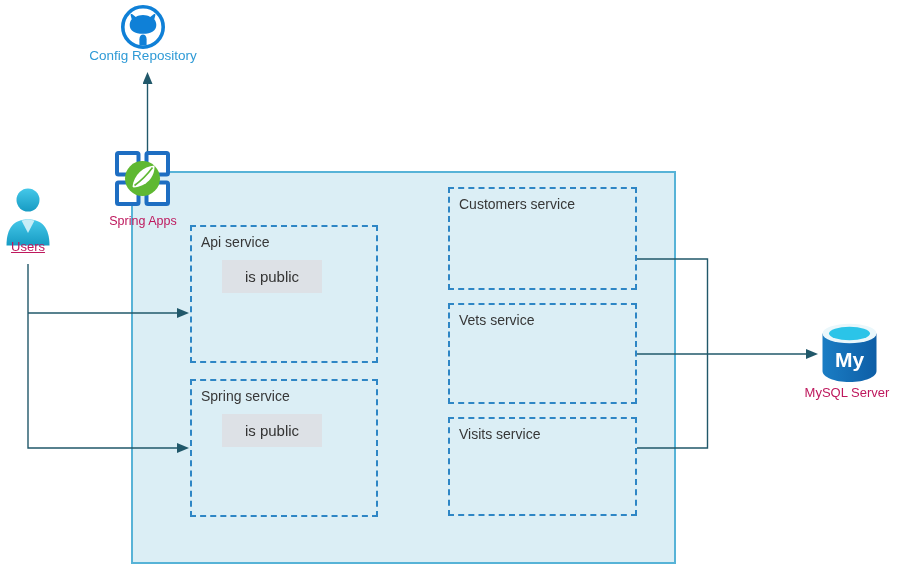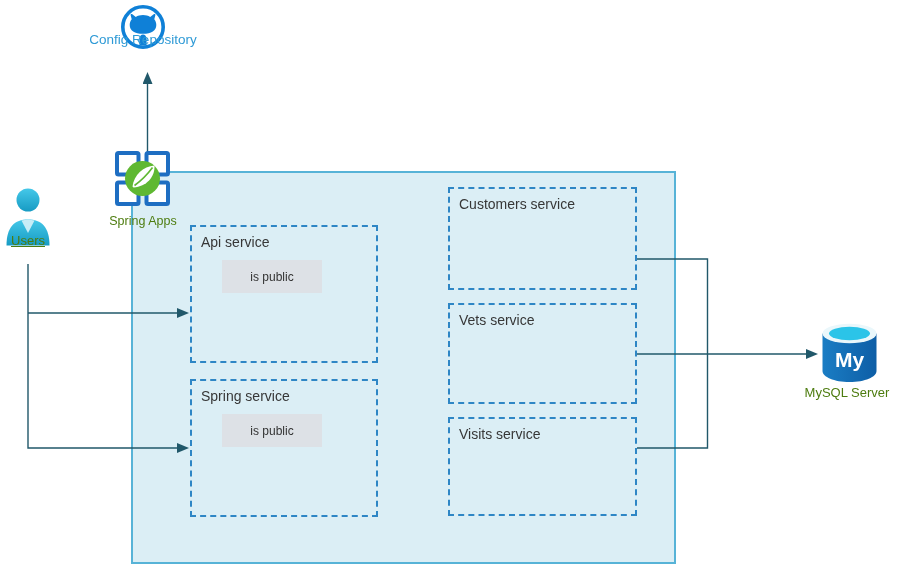--- a/index.html
+++ b/index.html
@@ -14,37 +14,37 @@
 
   .service-box {
     position:absolute; border:2px dashed #2e86c5; z-index:3; background:transparent;
   }
   .service-box .title {
     padding:7px 0 0 9px; font-size:14px; color:#373737; white-space:nowrap;
   }
   .badge {
     position:absolute; left:30px; top:33px; width:100px; height:33px;
     background:#dde1e6; display:flex; align-items:center; justify-content:center;
-    font-size:12px; color:#333333;
+    font-size:15px; color:#333333;
   }
   .box-api      { left:190px; top:225px; width:188px; height:138px; }
   .box-admin    { left:190px; top:379px; width:188px; height:138px; }
   .box-customers{ left:448px; top:187px; width:189px; height:103px; }
   .box-vets     { left:448px; top:303px; width:189px; height:101px; }
   .box-visits   { left:448px; top:417px; width:189px; height:99px;  }
 
   .icon { position:absolute; z-index:4; }
-  .lbl  { position:absolute; z-index:4; text-align:center; color:#4d7c0f; white-space:nowrap; }
+  .lbl  { position:absolute; z-index:4; text-align:center; color:#be185d; white-space:nowrap; }
 
   .github-icon  { left:119px; top:3px; }
-  .config-label { left:58px;  top:32px; width:170px; font-size:13.5px; color:#2e9ad6; }
+  .config-label { left:58px;  top:48px; width:170px; font-size:13.5px; color:#2e9ad6; }
   .spring-icon  { left:114px; top:150px; }
   .spring-label { left:93px;  top:214px; width:100px; font-size:12.5px; }
   .users-icon   { left:5px;   top:187px; }
-  .users-label  { left:5px;   top:233px; width:46px; font-size:13px;text-decoration:underline; }
+  .users-label  { left:5px;   top:239px; width:46px; font-size:13px;text-decoration:underline; }
   .mysql-icon   { left:820px; top:322px; }
   .mysql-label  { left:791px; top:385px; width:112px; font-size:13px; }
 </style>
 </head>
 <body>
 
 <div id="canvas">
 
   <div class="container-box"></div>
 

